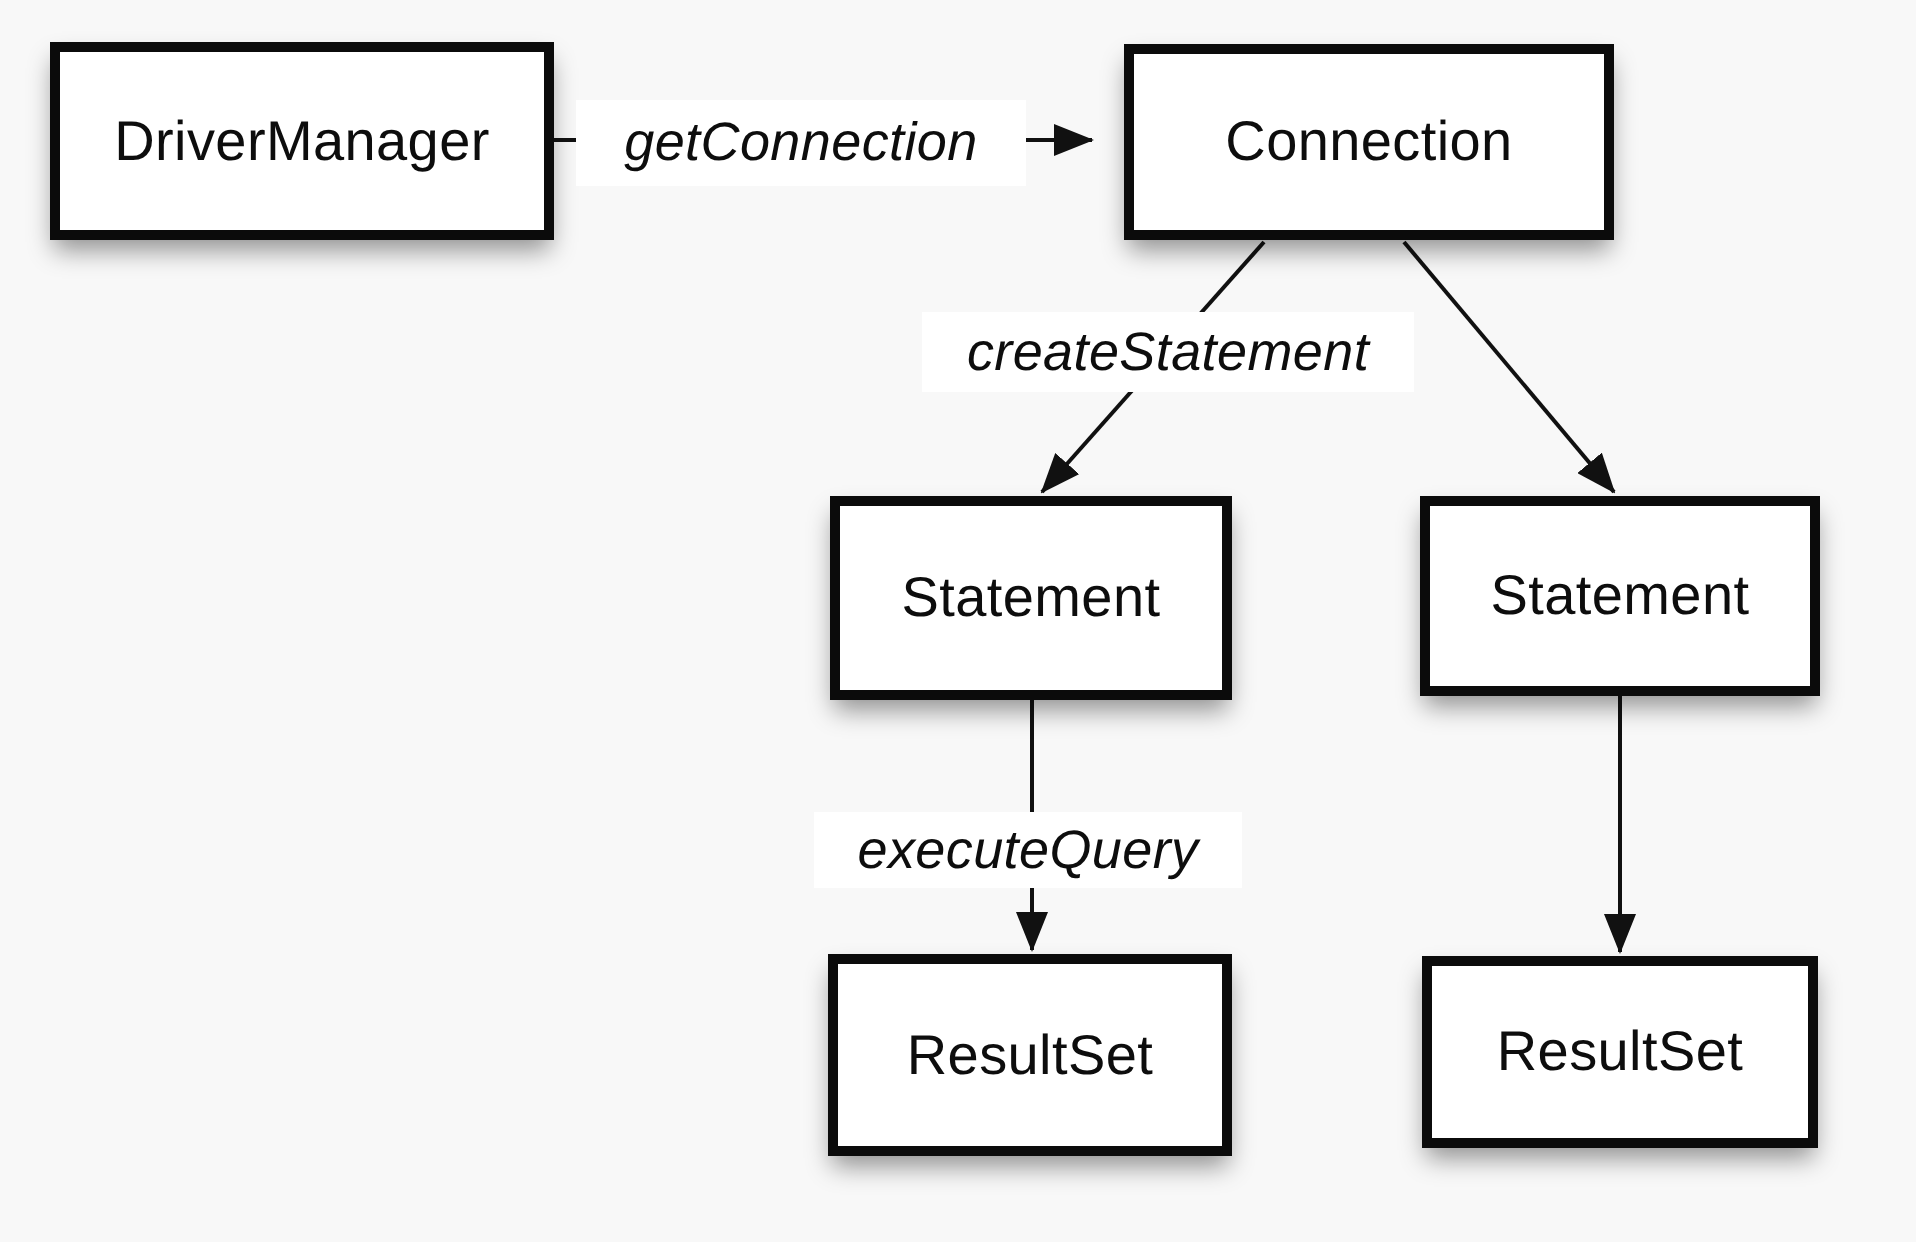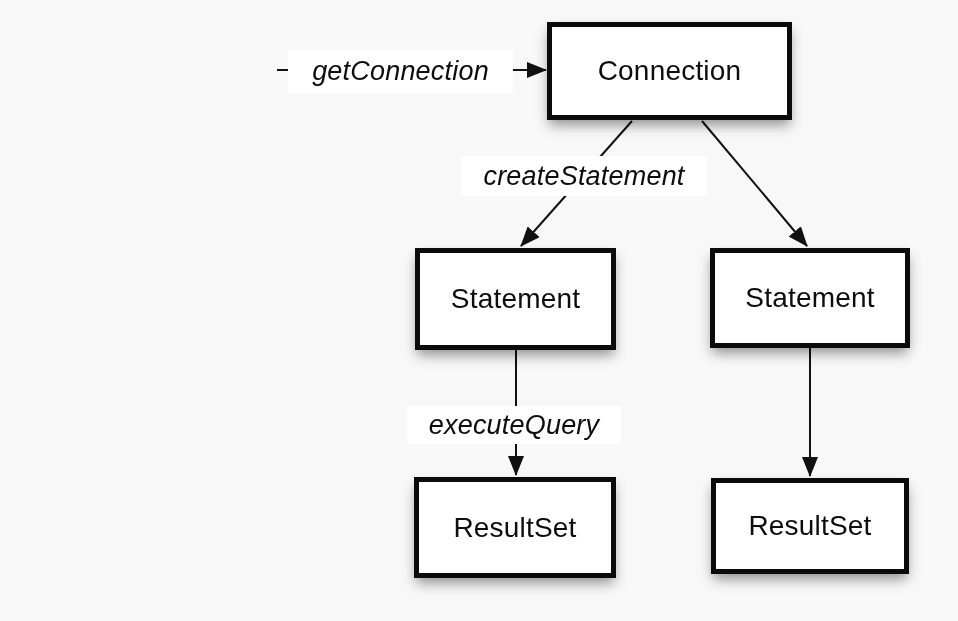--- a/index.html
+++ b/index.html
@@ -67,22 +67,25 @@
         <path class="arrowhead-shape" d="M0,0 L20,8 L0,16 Z"></path>
       </marker>
     </defs>
     <line x1="277" y1="70" x2="546" y2="70" marker-end="url(#arrowhead)"></line>
     <line x1="632" y1="121" x2="521" y2="246" marker-end="url(#arrowhead)"></line>
     <line x1="702" y1="121" x2="807" y2="246" marker-end="url(#arrowhead)"></line>
     <line x1="516" y1="350" x2="516" y2="475" marker-end="url(#arrowhead)"></line>
     <line x1="810" y1="348" x2="810" y2="476" marker-end="url(#arrowhead)"></line>
   </svg>
 
+  <div class="node" style="left:25px;top:21px;width:252px;height:99px;">
+    <span class="node-label">DriverManager</span>
+  </div>
 
-  <div class="node" style="left:547px;top:22px;width:245px;height:98px;">
+  <div class="node" style="left:562px;top:22px;width:245px;height:98px;">
     <span class="node-label">Connection</span>
   </div>
 
   <div class="node" style="left:415px;top:248px;width:201px;height:102px;">
     <span class="node-label">Statement</span>
   </div>
 
   <div class="node" style="left:710px;top:248px;width:200px;height:100px;">
     <span class="node-label">Statement</span>
   </div>

